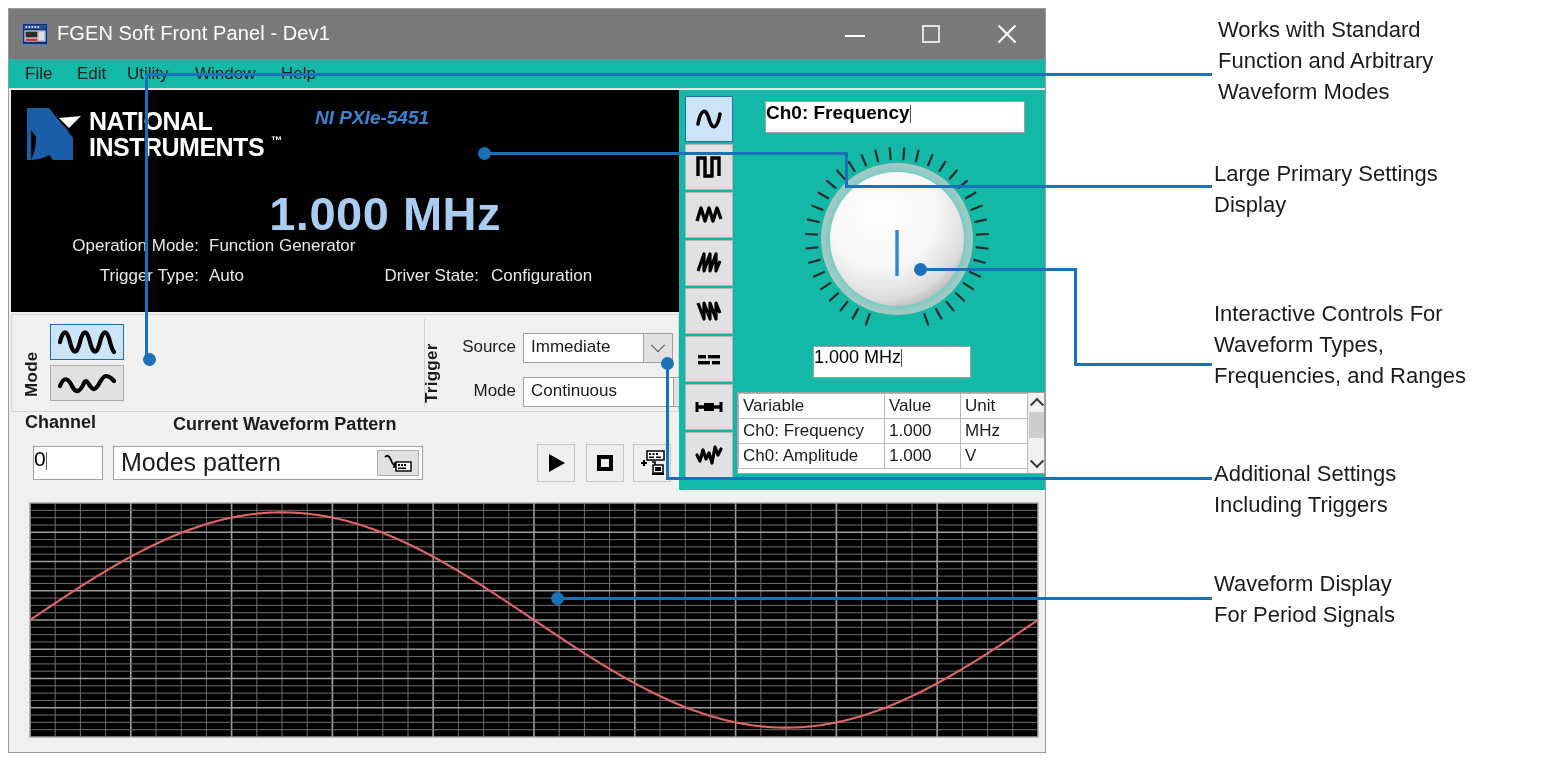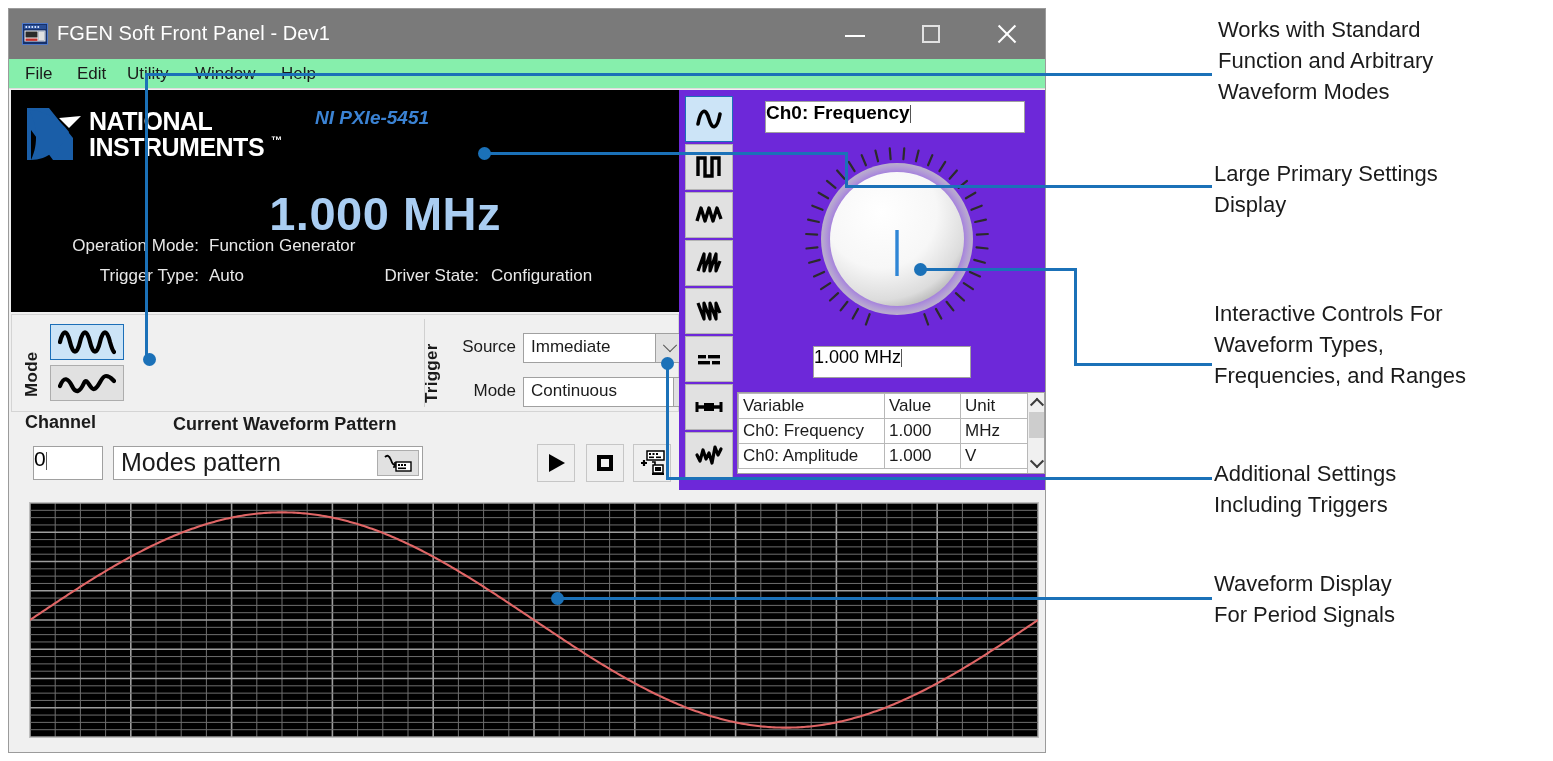--- a/index.html
+++ b/index.html
@@ -13,21 +13,21 @@
   .title-icon{position:absolute;left:13px;top:14px;width:26px;height:22px;}
   .title-text{position:absolute;left:48px;top:13px;font-size:20px;color:#ffffff;letter-spacing:.1px;}
   .winbtn{position:absolute;top:0;height:50px;width:76px;display:flex;align-items:center;justify-content:center;}
   .winbtn-min{right:152px;} .winbtn-max{right:76px;} .winbtn-close{right:0;}
   .gl-min{width:20px;height:2px;background:#fff;margin-top:4px;}
   .gl-max{width:18px;height:18px;border:2px solid #e2e2e2;box-sizing:border-box;}
   .gl-close{position:relative;width:24px;height:24px;}
   .gl-close:before,.gl-close:after{content:"";position:absolute;left:0;top:11px;width:24px;height:2.2px;background:#fff;}
   .gl-close:before{transform:rotate(45deg);} .gl-close:after{transform:rotate(-45deg);}
 
-  .menubar{position:absolute;left:0;top:50px;width:100%;height:30px;background:#86efac;
+  .menubar{position:absolute;left:0;top:50px;width:100%;height:30px;background:#14b8a6;
            border-bottom:1px solid #dcdcdc;box-sizing:border-box;}
   .menuitem{position:absolute;top:5px;font-size:17px;color:#1b1b1b;padding:0 4px;}
 
   
   .display{position:absolute;left:2px;top:81px;width:668px;height:222px;background:#000;overflow:hidden;padding-left:44px;}
   .ni-logo{position:absolute;left:12px;top:14px;width:270px;height:60px;}
   .ni-model{position:absolute;left:304px;top:17px;font-size:19px;font-weight:bold;color:#3b83d4;font-style:italic;}
   .bigfreq{position:absolute;left:0;top:96px;width:490px;text-align:right;font-size:47px;font-weight:bold;color:#a9cdf2;letter-spacing:.5px;}
   .dl-lbl{position:absolute;text-align:right;font-size:17px;color:#e8e8e8;}
   .dl-val{position:absolute;font-size:17px;color:#e8e8e8;}
@@ -60,21 +60,21 @@
   .wf-box{position:absolute;left:104px;top:437px;width:310px;height:34px;background:#fff;border:1px solid #a0a0a0;box-sizing:border-box;}
   .wf-text{position:absolute;left:7px;top:1px;font-size:25px;color:#1b1b1b;}
   .wf-btn{position:absolute;right:3px;top:3px;width:42px;height:26px;background:#e1e1e1;border:1px solid #adadad;box-sizing:border-box;display:flex;align-items:center;justify-content:center;}
   .sqbtn{position:absolute;top:435px;width:38px;height:38px;background:#efefef;border:1px solid #c6c6c6;box-sizing:border-box;display:flex;align-items:center;justify-content:center;}
 
   
   .graphwrap{position:absolute;left:2px;top:480px;width:668px;height:262px;background:#f0f0f0;}
   .graph{position:absolute;left:18px;top:13px;width:1010px;height:236px;background:#000;border:1px solid #bdbdbd;box-sizing:border-box;overflow:hidden;}
 
   
-  .rpanel{position:absolute;left:670px;top:81px;width:366px;height:400px;background:#6d28d9;}
+  .rpanel{position:absolute;left:670px;top:81px;width:366px;height:400px;background:#14b8a6;}
   .wbtn{position:absolute;left:6px;width:48px;height:46px;box-sizing:border-box;display:flex;align-items:center;justify-content:center;}
   .wbtn.on{background:#cce4f7;border:1.6px solid #1c6fb8;}
   .wbtn.off{background:#e1e1e1;border:1px solid #b4b4b4;}
   .sel-combo{position:absolute;left:86px;top:11px;width:260px;height:32px;background:#fff;border:1px solid #a0a0a0;box-sizing:border-box;}
   .sel-combo .ctext{left:0;right:34px;width:auto;text-align:center;top:4px;font-size:19px;font-weight:bold;}
   .sel-combo .carrow{width:30px;height:30px;}
   .knobzone{position:absolute;left:118px;top:52px;width:200px;height:195px;}
   .freq-combo{position:absolute;left:134px;top:256px;width:158px;height:32px;background:#fff;border:1px solid #a0a0a0;box-sizing:border-box;}
   .freq-combo .ctext{left:0;right:32px;width:auto;text-align:center;top:4px;font-size:18px;}
   .freq-combo .carrow{width:30px;height:30px;}
@@ -181,21 +181,21 @@
             <path d="M2 16 C 6 6, 10 8, 14 16 C 18 24, 22 22, 26 13 C 29 6, 32 20, 36 19 C 41 18, 43 6, 48 6 C 52 6, 54 9, 56 11" stroke="#000" stroke-width="4.2" fill="none" stroke-linecap="round"></path>
           </svg>
         </span>
       </div>
 
       <div class="divider-v" style="left:412px;top:4px;height:88px"></div>
 
       <span class="vlabel" style="left:410px;top:12px;height:76px">Trigger</span>
 
       <span class="tlabel" style="left:430px;top:22px;width:74px">Source</span>
-      <div class="combo" style="left:511px;top:18px;width:162px">
+      <div class="combo" style="left:511px;top:18px;width:150px">
         <span class="ctext">Immediate</span>
         <span class="carrow">
             <i class="chev"></i>
           </span>
       </div>
 
       <span class="tlabel" style="left:430px;top:66px;width:74px">Mode</span>
       <div class="combo" style="left:511px;top:62px;width:180px">
         <span class="ctext">Continuous</span>
         <span class="carrow">

